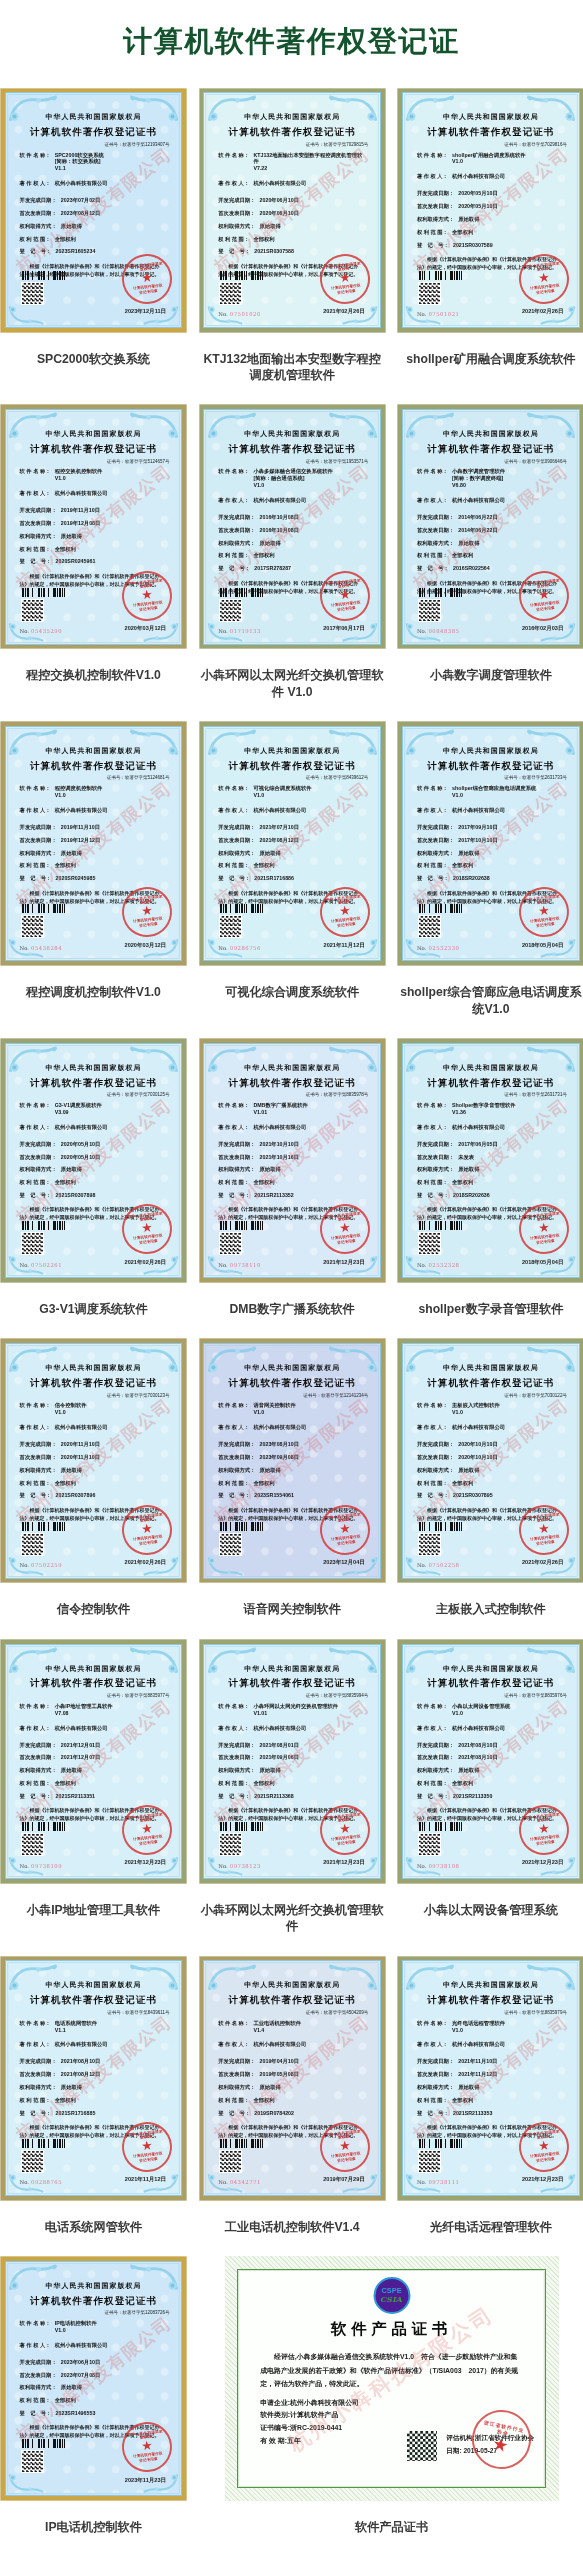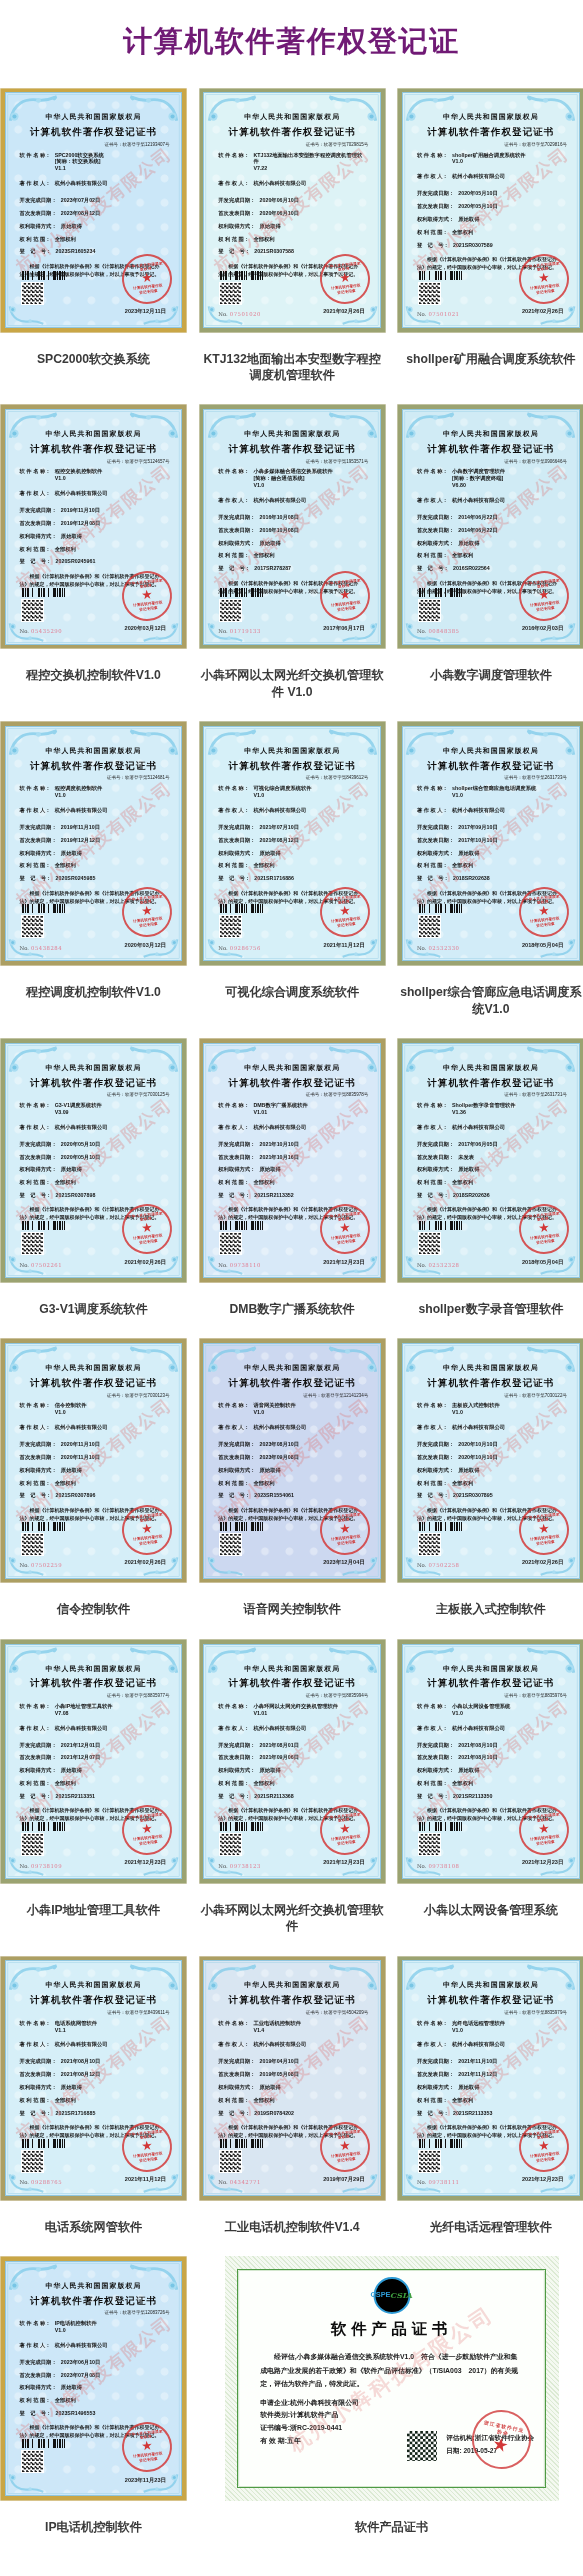--- a/index.html
+++ b/index.html
@@ -1,19 +1,19 @@
 <!DOCTYPE html>
 <html style="font-size:8.5px"><head>
 <meta charset="utf-8">
 <style>
   html,body{margin:0;padding:0;background:#ffffff;}
   body{width:583px;font-family:"Liberation Sans","DejaVu Sans",sans-serif;color:#1a1a1a;}
   .page{width:583px;padding-bottom:48px;}
   .page-title{margin:0;padding:22px 0 0 0;text-align:center;font-size:29px;line-height:38px;
-    font-weight:800;letter-spacing:1.6px;color:#701a75;font-family:"Liberation Sans",sans-serif;}
+    font-weight:800;letter-spacing:1.6px;color:#14532d;font-family:"Liberation Sans",sans-serif;}
   .grid{display:grid;grid-template-columns:187px 187px 187px;column-gap:11.7px;width:583px;margin-top:27.6px;}
   .cell{display:flex;flex-direction:column;align-items:center;}
   .caption{margin:18px 2.1px 21px;text-align:center;font-size:12.2px;line-height:16.4px;font-weight:700;color:#3a3a3a;}
 
   
   .cert{position:relative;box-sizing:border-box;}
   .cc{width:187px;height:245px;background:var(--frame,#9ba371);padding:4.8px;
       box-shadow:0 0 0 0.5px #e7e2d2 inset;}
   .paper{position:relative;width:100%;height:100%;box-sizing:border-box;
       background:var(--bg,#d7eef8);
@@ -62,22 +62,22 @@
   
   .product-cell{grid-column:2 / 4;}
   .pc{width:334px;height:245px;padding:12.7px;
       background:repeating-linear-gradient(45deg,#dcead4 0 1.1px,#f4f9f1 1.1px 3.2px);}
   .pinner{position:relative;width:100%;height:100%;box-sizing:border-box;background:#fdfffc;
       border:1.1px solid #4e9a44;box-shadow:inset 0 0 0 0.5px #fff,inset 0 0 0 1.1px #a9cf9e;overflow:hidden;}
   .pwm{position:absolute;inset:0;display:flex;align-items:center;justify-content:center;
       transform:rotate(-34deg);color:rgba(222,108,108,.25);font-size:21px;font-weight:800;
       letter-spacing:3.2px;white-space:nowrap;pointer-events:none;}
   .plogo{position:absolute;top:7.4px;left:50%;transform:translateX(-50%);width:37px;height:37px;
-      border-radius:50%;border:2.1px solid #2e9bd6;box-sizing:border-box;display:flex;flex-direction:row;
-      align-items:center;justify-content:center;background:#000000;}
+      border-radius:50%;border:2.1px solid #2e9bd6;box-sizing:border-box;display:flex;flex-direction:column;
+      align-items:center;justify-content:center;background:#4c1d95;}
   .plogo .t1{color:#2e9bd6;font-weight:800;font-size:7.4px;line-height:8.5px;}
   .plogo .t2{color:#3f9e3f;font-weight:800;font-style:italic;font-size:8px;line-height:9px;
       font-family:"DejaVu Serif","Liberation Serif",serif;}
   .ptitle{margin-top:49px;text-align:center;font-size:15.4px;font-weight:800;letter-spacing:4.8px;color:#0d0d0d;}
   .pbody{margin:10.6px 22px 0;font-size:6.9px;line-height:13.3px;color:#222;text-indent:2em;font-weight:600;}
   .pfields{margin:6.4px 22px 0;font-size:6.9px;line-height:12.7px;color:#222;font-weight:600;}
   .pqr{position:absolute;left:169px;bottom:26.5px;width:30px;height:30px;
       background:repeating-conic-gradient(#15251a 0% 25%,#ffffff 25% 50%);background-size:5.3px 5.3px;}
   .pagency{position:absolute;left:208px;bottom:30px;font-size:6.6px;line-height:12.7px;color:#222;font-weight:600;}
   .pstamp{position:absolute;right:13.8px;bottom:18px;width:59px;height:59px;border-radius:50%;

